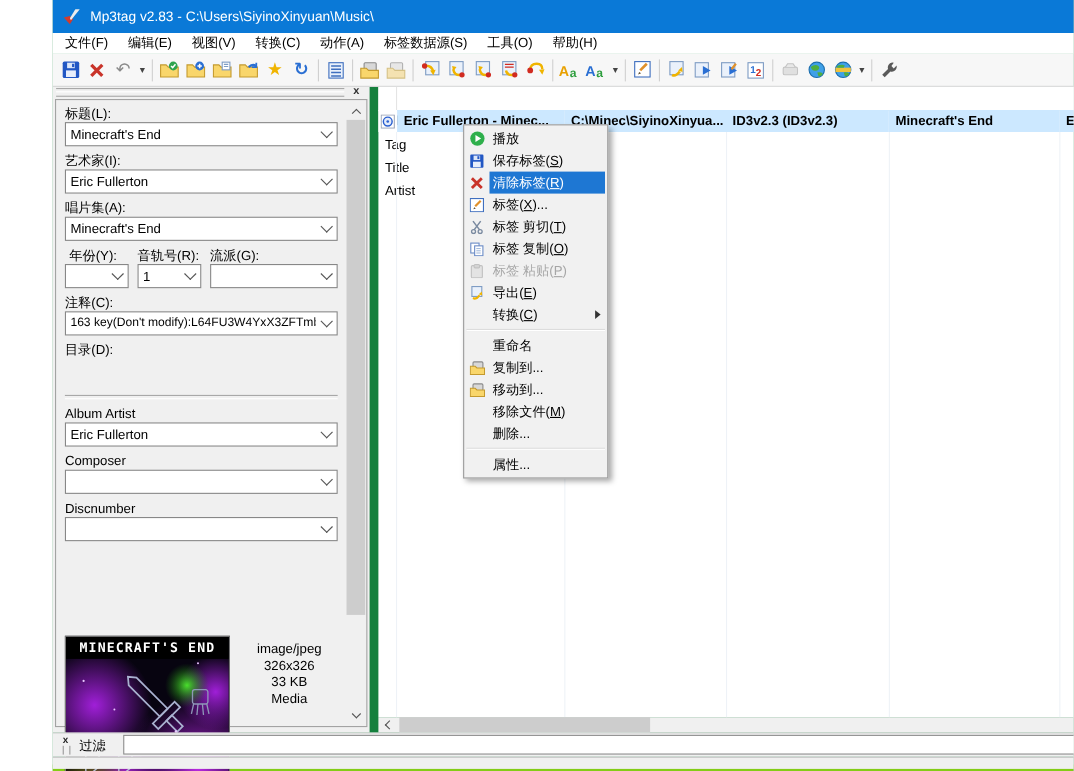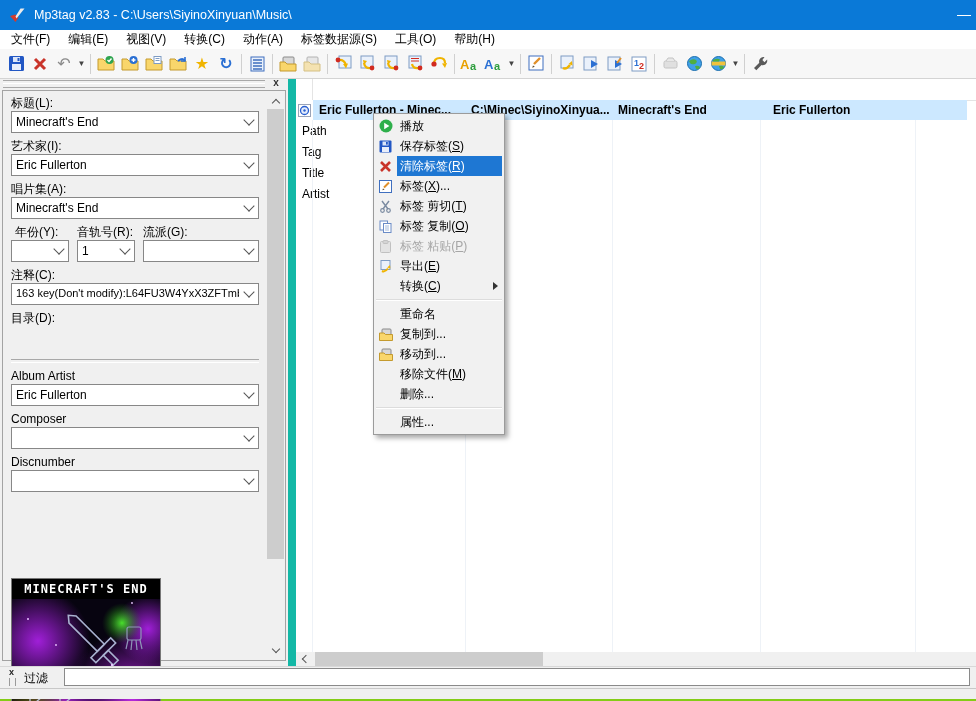--- a/index.html
+++ b/index.html
@@ -1,18 +1,18 @@
 <!DOCTYPE html>
 <html><head>
 <meta charset="utf-8">
 <style>
   html,body{margin:0;padding:0;}
   body{width:976px;height:701px;position:relative;overflow:hidden;
        font-family:"Liberation Sans","DejaVu Sans",sans-serif;font-size:12px;color:#000;background:#fff;}
-  #app{position:absolute;inset:0;border-bottom:6px solid #84cc16;box-sizing:border-box;background:#14b8a6;}
+  #app{position:absolute;inset:0;border-bottom:6px solid #84cc16;box-sizing:border-box;background:#15803d;margin-left:48px;}
 
   
   .titlebar{position:absolute;left:0;top:0;width:976px;height:30px;background:#0a79d7;color:#fff;
             display:flex;align-items:center;padding-left:9px;box-sizing:border-box;}
   .titlebar .logo{width:17px;height:17px;margin-right:8px;flex:0 0 auto;}
   .titlebar .ttl{font-size:12.5px;white-space:nowrap;}
   .titlebar .minbtn{position:absolute;right:2px;top:6px;color:#fff;font-size:14px;width:20px;text-align:center;}
 
   
   .menubar{position:absolute;left:0;top:30px;width:976px;height:19px;background:#fff;display:flex;align-items:center;padding-left:2px;box-sizing:border-box;}
@@ -456,39 +456,44 @@
               <circle cx="100" cy="86" r="1.2"></circle>
           <circle cx="132" cy="100" r="1"></circle>
               <circle cx="44" cy="66" r="0.9"></circle>
               <circle cx="88" cy="128" r="1"></circle>
           <circle cx="120" cy="24" r="0.9"></circle>
               <circle cx="10" cy="90" r="0.9"></circle>
         </g>
       </svg>
       <div class="artcaption">MINECRAFT'S END</div>
     </div>
+    <div class="artinfo">
+      <div>image/jpeg</div>
+      <div>326x326</div>
+      <div>33 KB</div>
+      <div>Media</div>
+    </div>
 
     <div class="pscroll">
       <div class="sbarrow" style="top:0;">
             <span class="chev up" style="width:5px;height:5px;"></span>
           </div>
       <div class="sbthumb" style="top:17px;height:450px;"></div>
       <div class="sbarrow" style="bottom:0;">
             <span class="chev" style="width:5px;height:5px;"></span>
           </div>
     </div>
   </div>
 </div>
 
 <div class="filelist">
   <div class="sortcaret"></div>
   <div class="lheader">
     <div class="hcell" style="width:17px;"></div>
     <div class="hcell" style="width:152px;">Filename</div>
-    <div class="hcell" style="width:147px;">Path</div>
     <div class="hcell" style="width:148px;">Tag</div>
     <div class="hcell" style="width:155px;">Title</div>
     <div class="hcell" style="width:200px;border-right:none;">Artist</div>
   </div>
 
   <div class="gridline" style="left:16px;"></div>
   <div class="gridline" style="left:169px;"></div>
   <div class="gridline" style="left:316px;"></div>
   <div class="gridline" style="left:464px;"></div>
   <div class="gridline" style="left:619px;"></div>
@@ -496,20 +501,21 @@
   <div class="lrow">
     <div class="rcell icon" style="width:17px;">
       <svg width="13" height="13">
             <rect x="0.5" y="0.5" width="12" height="12" fill="#fff" stroke="#9aa4b8"></rect>
             <circle cx="6.5" cy="6.5" r="4" fill="#e4ecfa" stroke="#2a5fd0" stroke-width="1.3"></circle>
             <circle cx="6.5" cy="6.5" r="1.2" fill="#2a5fd0"></circle>
           </svg>
     </div>
     <div class="rcell" style="width:152px;">Eric Fullerton - Minec...</div>
     <div class="rcell" style="width:147px;">C:\Minec\SiyinoXinyua...</div>
+    <div class="rcell" style="width:148px;">ID3v2.3 (ID3v2.3)</div>
     <div class="rcell" style="width:155px;">Minecraft's End</div>
     <div class="rcell" style="width:200px;">Eric Fullerton</div>
   </div>
 </div>
 
 <div class="hscroll">
   <div class="hs-arrow">
         <span class="chev left"></span>
       </div>
   <div class="hs-thumb"></div>

